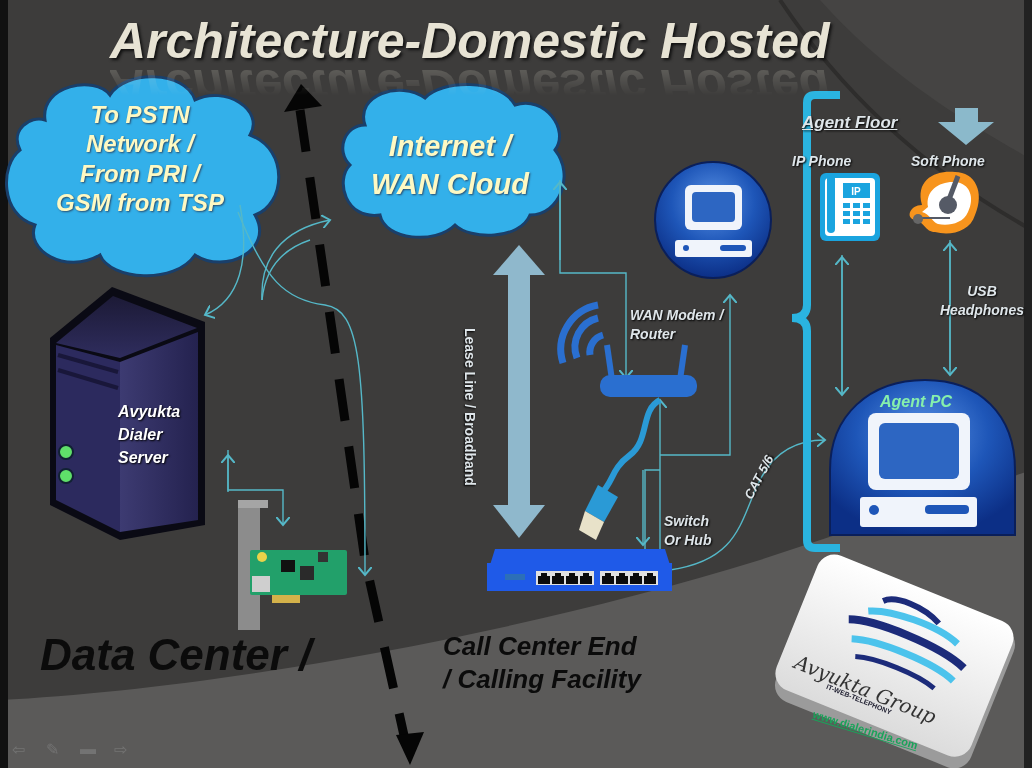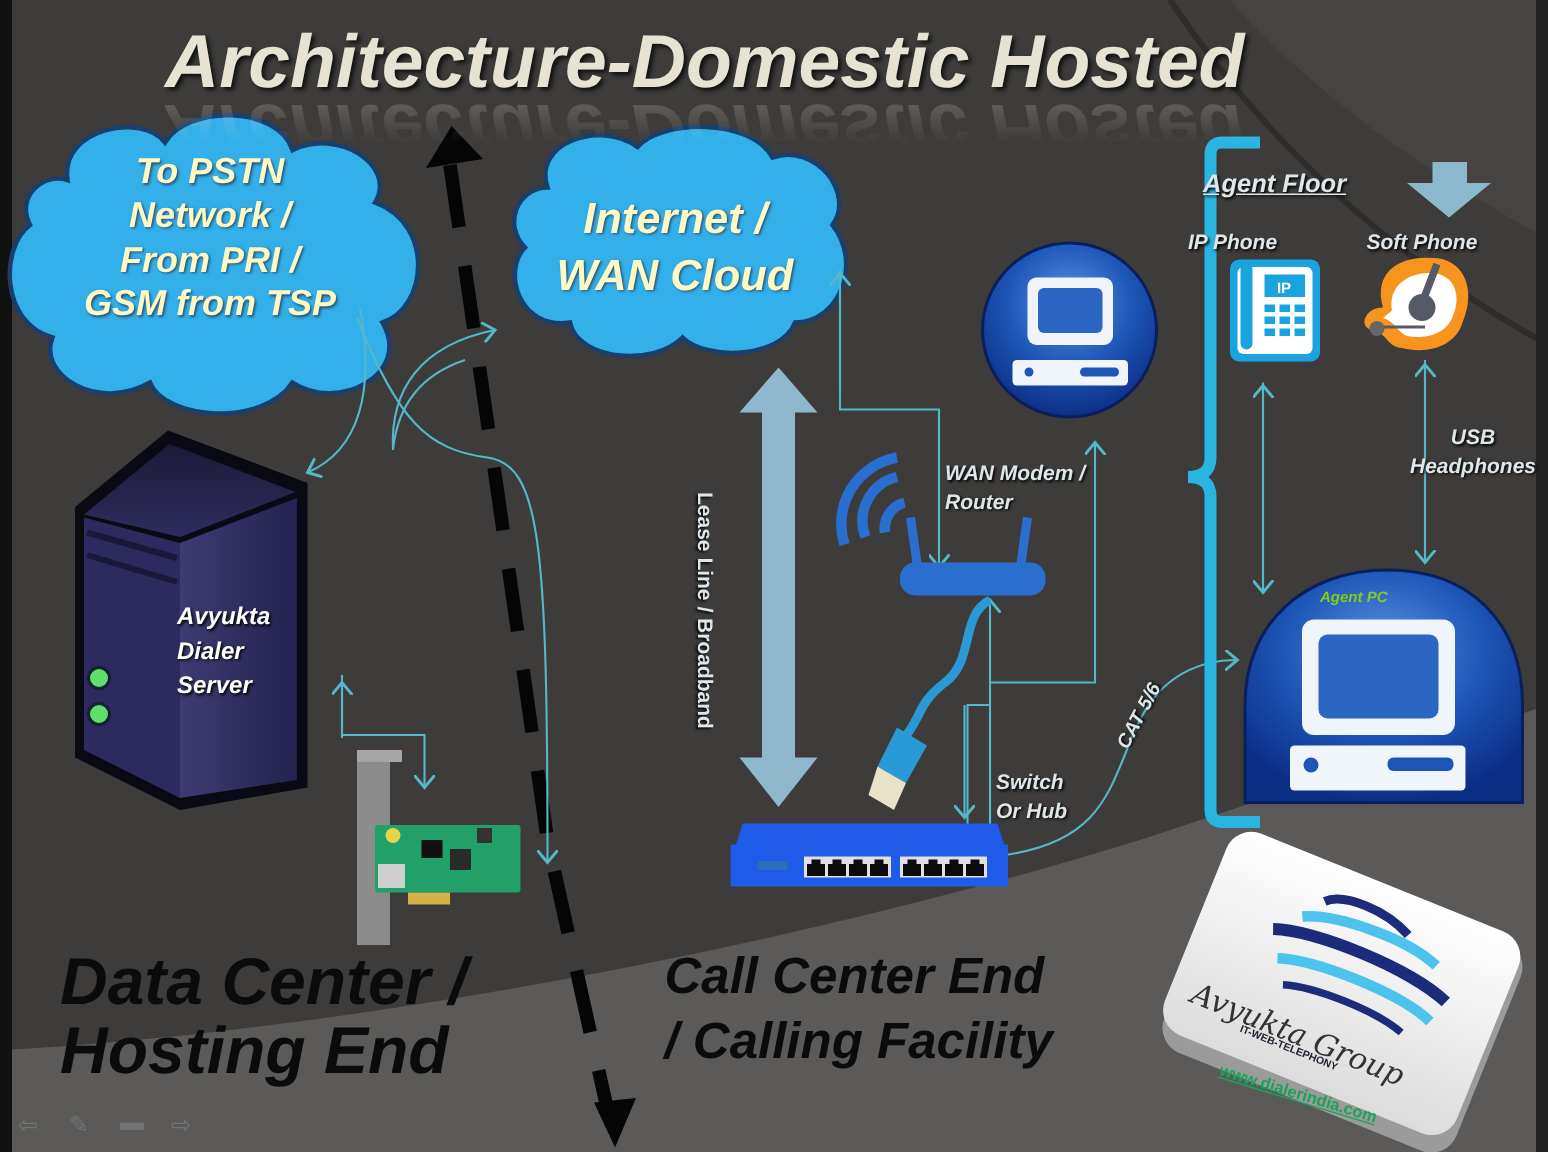--- a/index.html
+++ b/index.html
@@ -239,27 +239,26 @@
 
   <div class="lbl" style="left:742px;top:495px;font-size:13px;transform:rotate(-62deg);transform-origin:left top;white-space:nowrap;">CAT 5/6</div>
 
   <div class="lbl" style="left:802px;top:113px;font-size:17px;text-decoration:underline;">Agent Floor</div>
   <div class="lbl" style="left:792px;top:153px;font-size:14px;">IP Phone</div>
   <div class="lbl" style="left:911px;top:153px;font-size:14px;">Soft Phone</div>
   <div class="lbl" style="left:900px;top:282px;width:100px;text-align:center;font-size:14px;line-height:1.35;margin-left:32px;">
     <div>USB</div>
     <div>Headphones</div>
   </div>
-  <div class="lbl" style="left:880px;top:393px;font-size:10px;color:#84cc16;text-shadow:none;">Agent PC</div>
+  <div class="lbl" style="left:880px;top:393px;font-size:16px;color:#86efac;text-shadow:none;">Agent PC</div>
 
   <div class="bigblk" style="left:40px;top:632px;font-size:44px;">
     <div>Data Center /</div>
-    <div>Hosting End</div>
-  </div>
-  <div class="bigblk" style="left:443px;top:630px;font-size:34px;line-height:1.25;">
+  </div>
+  <div class="bigblk" style="left:443px;top:630px;font-size:26px;line-height:1.25;">
     <div>Call Center End</div>
     <div>/ Calling Facility</div>
   </div>
 
   <div style="position:absolute;left:800px;top:650px;font-family:'DejaVu Serif',serif;font-style:italic;font-size:20px;color:#333;transform:rotate(22deg);transform-origin:left top;white-space:nowrap;">Avyukta Group</div>
   <div style="position:absolute;left:828px;top:683px;font-size:7px;font-weight:bold;color:#223;transform:rotate(22deg);transform-origin:left top;white-space:nowrap;">IT-WEB-TELEPHONY</div>
   <div style="position:absolute;left:815px;top:708px;font-size:11px;font-weight:bold;color:#1aa35a;text-decoration:underline;transform:rotate(17deg);transform-origin:left top;white-space:nowrap;">www.dialerindia.com</div>
 
   <span class="nav" style="left:12px;">⇦</span>
   <span class="nav" style="left:46px;">✎</span>

